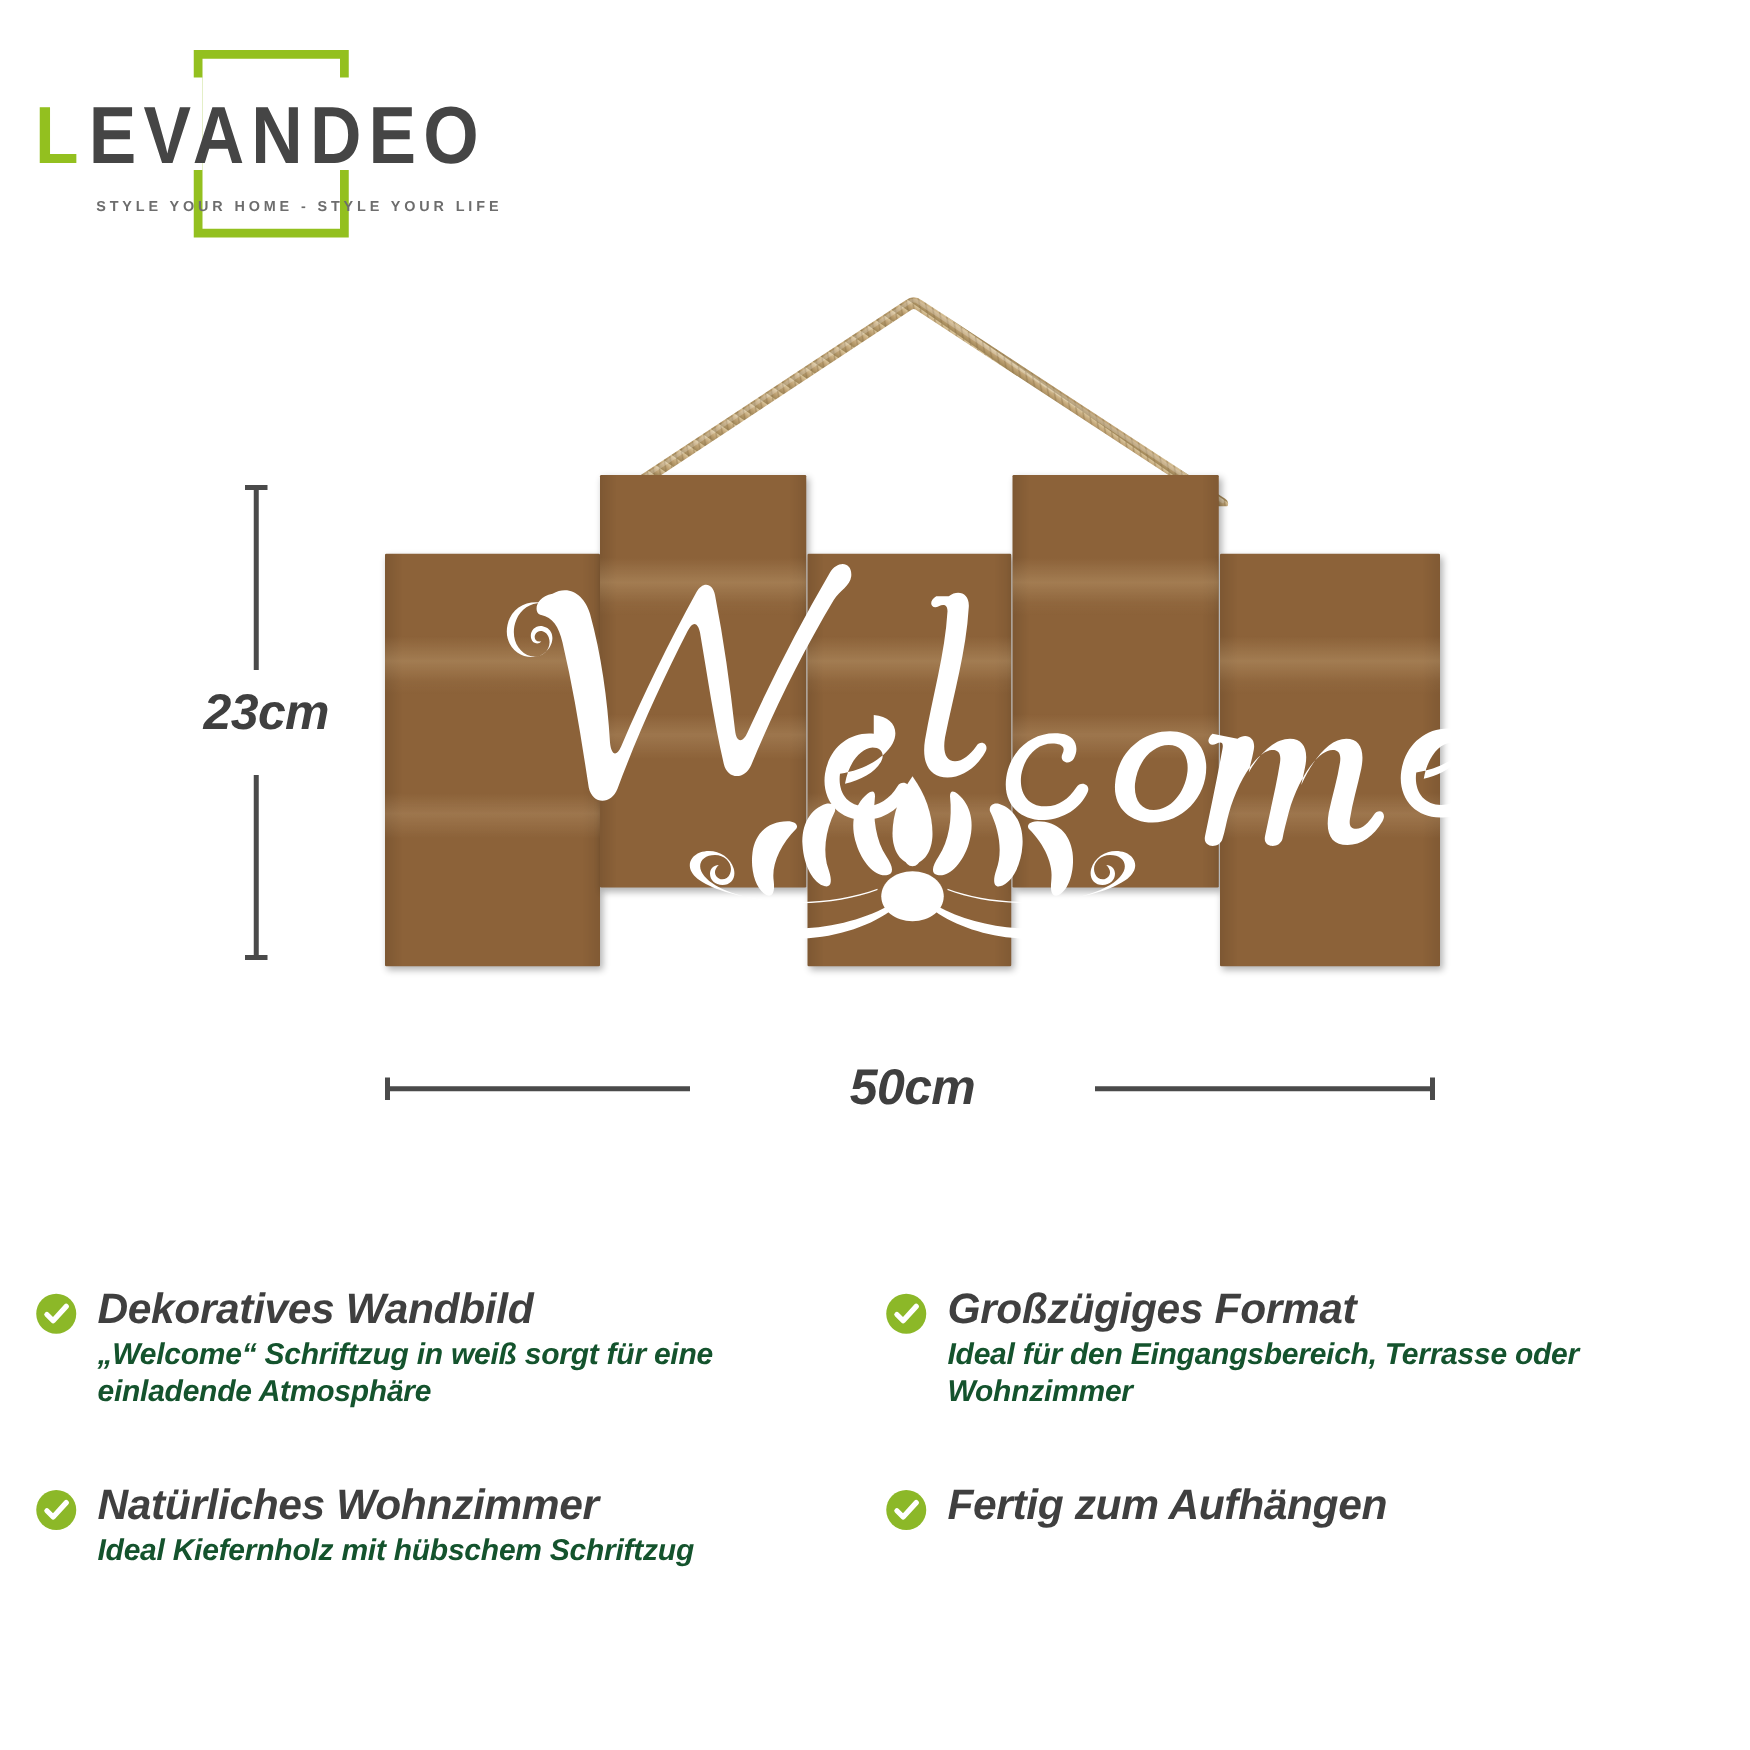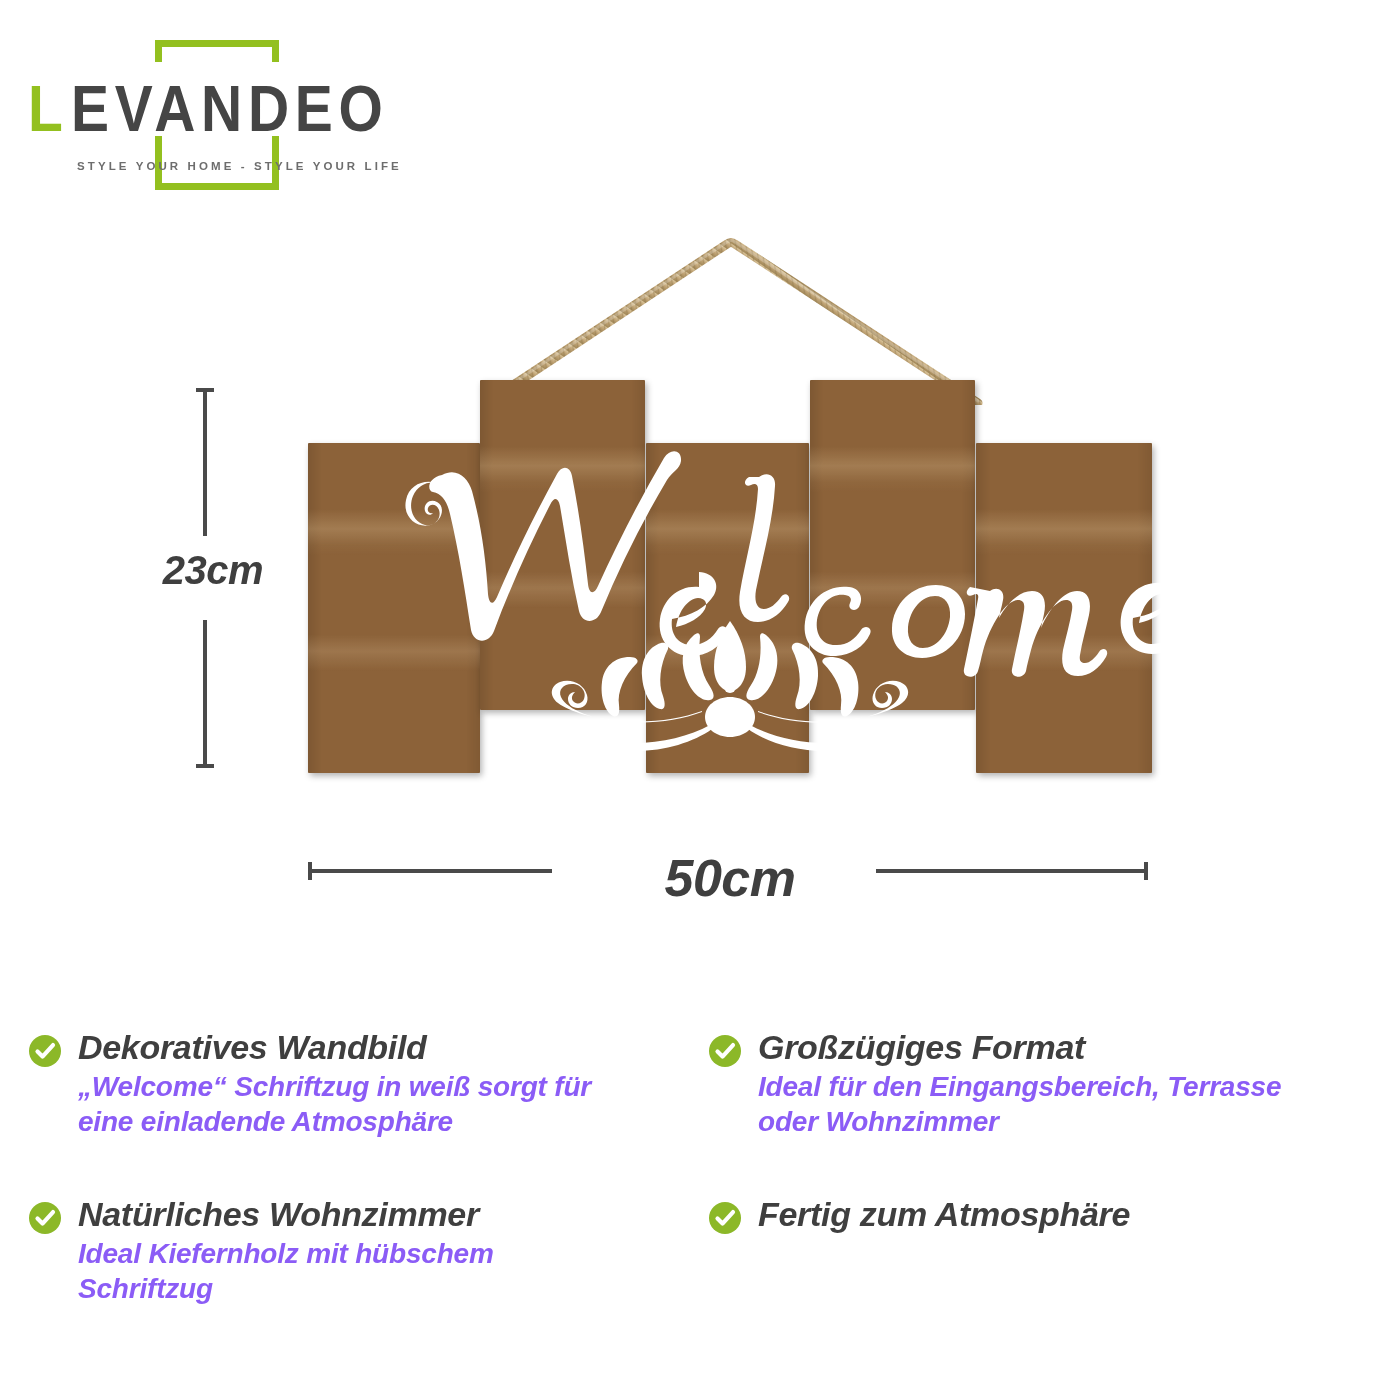--- a/index.html
+++ b/index.html
@@ -61,21 +61,21 @@
   .dim-h { position:absolute; left:308px; top:862px; width:840px; height:18px; }
   .dim-h .line { position:absolute; top:7px; height:4px; background:#4a4a4a; }
   .dim-h .cap  { position:absolute; top:0px; height:18px; width:4px; background:#4a4a4a; }
   .dim-h .seg-left  { left:4px; width:240px; }
   .dim-h .seg-right { right:4px; width:268px; }
   .dim-h .cap-left  { left:0; }
   .dim-h .cap-right { right:0; }
 
   .dim-h-label {
     position:absolute; left:600px; top:848px; width:260px;
-    font-size:52px; font-weight:700; font-style:italic; color:#3f3f3f;
+    font-size:40px; font-weight:700; font-style:italic; color:#3f3f3f;
     text-align:center; letter-spacing:-0.5px;
   }
 
   
   .sign { position:absolute; left:290px; top:225px; width:880px; height:570px; }
 
   .rope-wrap { position:absolute; left:0; top:0; width:880px; height:180px; }
 
   .planks { position:absolute; left:0; top:0; width:880px; height:570px; }
   .plank {
@@ -116,21 +116,21 @@
   .frow { display:flex; width:1320px; }
   .fcell { width:660px; display:flex; align-items:flex-start; padding-right:20px; }
   .fcell.right { padding-left:20px; }
   .check { flex:0 0 auto; width:34px; height:34px; margin-top:6px; margin-right:16px; }
   .ftext { flex:1 1 auto; }
   .ftitle {
     font-size:34px; font-weight:700; font-style:italic; color:#3f3f3f;
     line-height:1.12; letter-spacing:-0.3px; white-space:nowrap;
   }
   .fdesc {
-    font-size:28px; font-weight:700; font-style:italic; color:#8b5cf6;
+    font-size:24px; font-weight:700; font-style:italic; color:#14532d;
     line-height:1.26; margin-top:3px; letter-spacing:-0.2px;
   }
   .frow.second { margin-top:55px; }
 </style>
 </head>
 <body>
 
 <div class="page">
 
   <div class="logo-block">
@@ -461,20 +461,20 @@
       </div>
 
       <div class="fcell right">
         <span class="check">
           <svg width="34" height="34" viewBox="0 0 34 34">
             <circle cx="17" cy="17" r="16" fill="#8cb828"></circle>
             <path d="M9.5 17.6 l5 5 l10.5 -11.5" fill="none" stroke="#ffffff" stroke-width="4.2" stroke-linecap="round" stroke-linejoin="round"></path>
           </svg>
         </span>
         <span class="ftext">
-          <span class="ftitle">Fertig zum Atmosphäre</span>
+          <span class="ftitle">Fertig zum Aufhängen</span>
         </span>
       </div>
     </div>
 
   </div>
 
 </div>
 
 </body></html>

